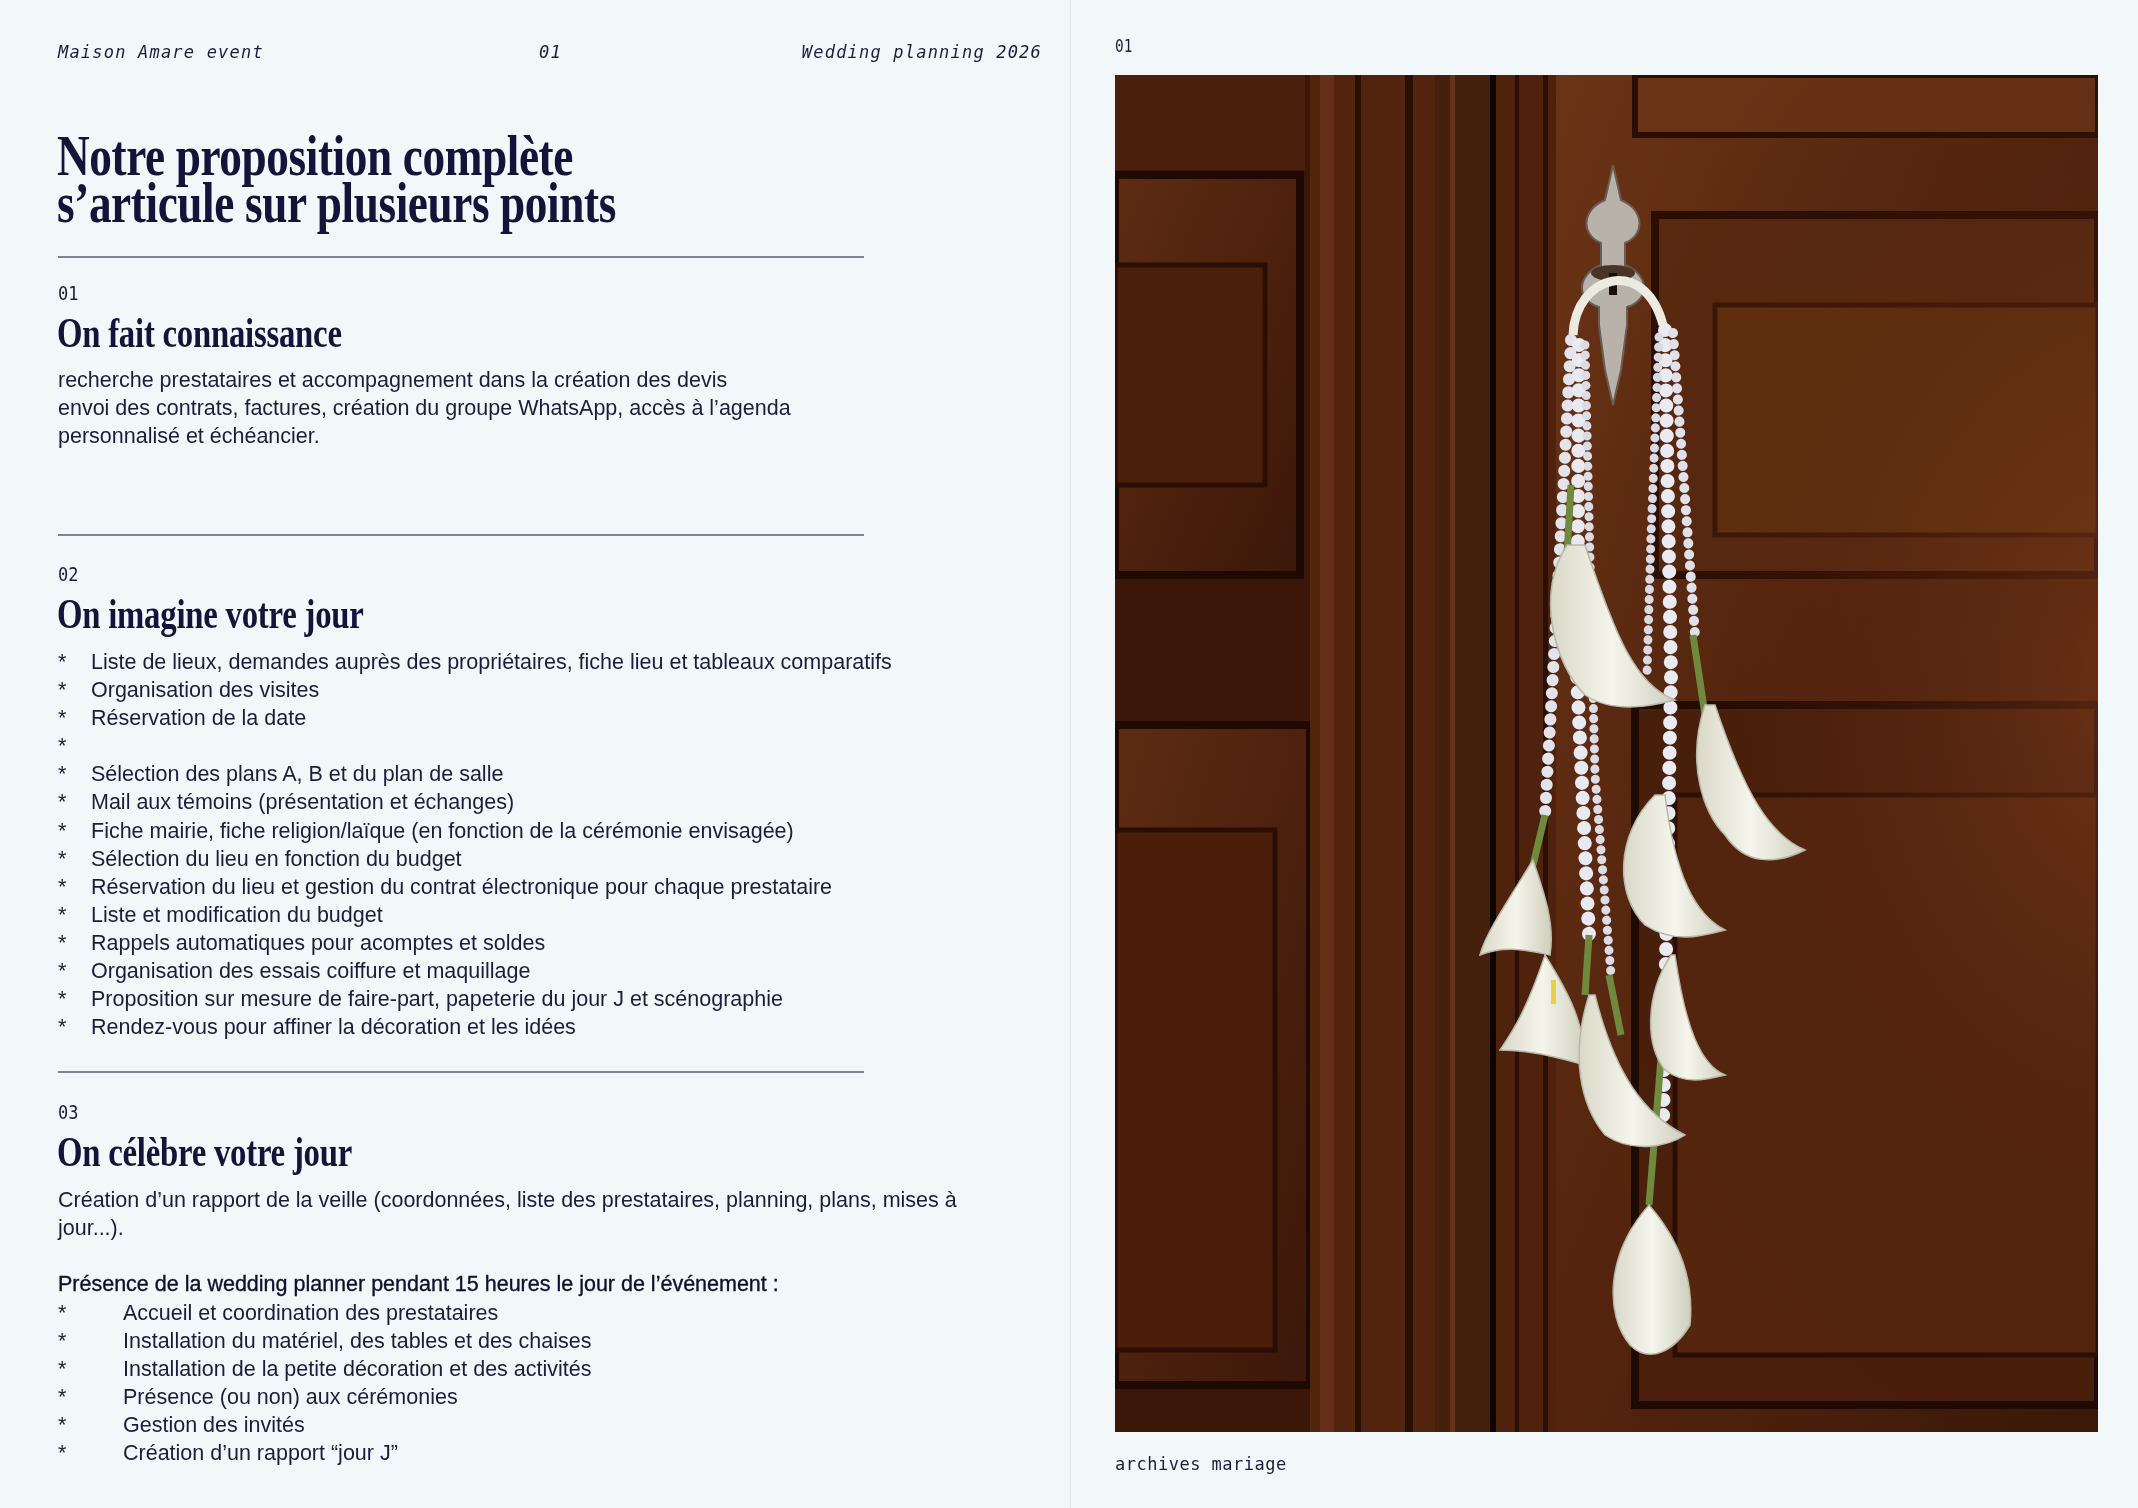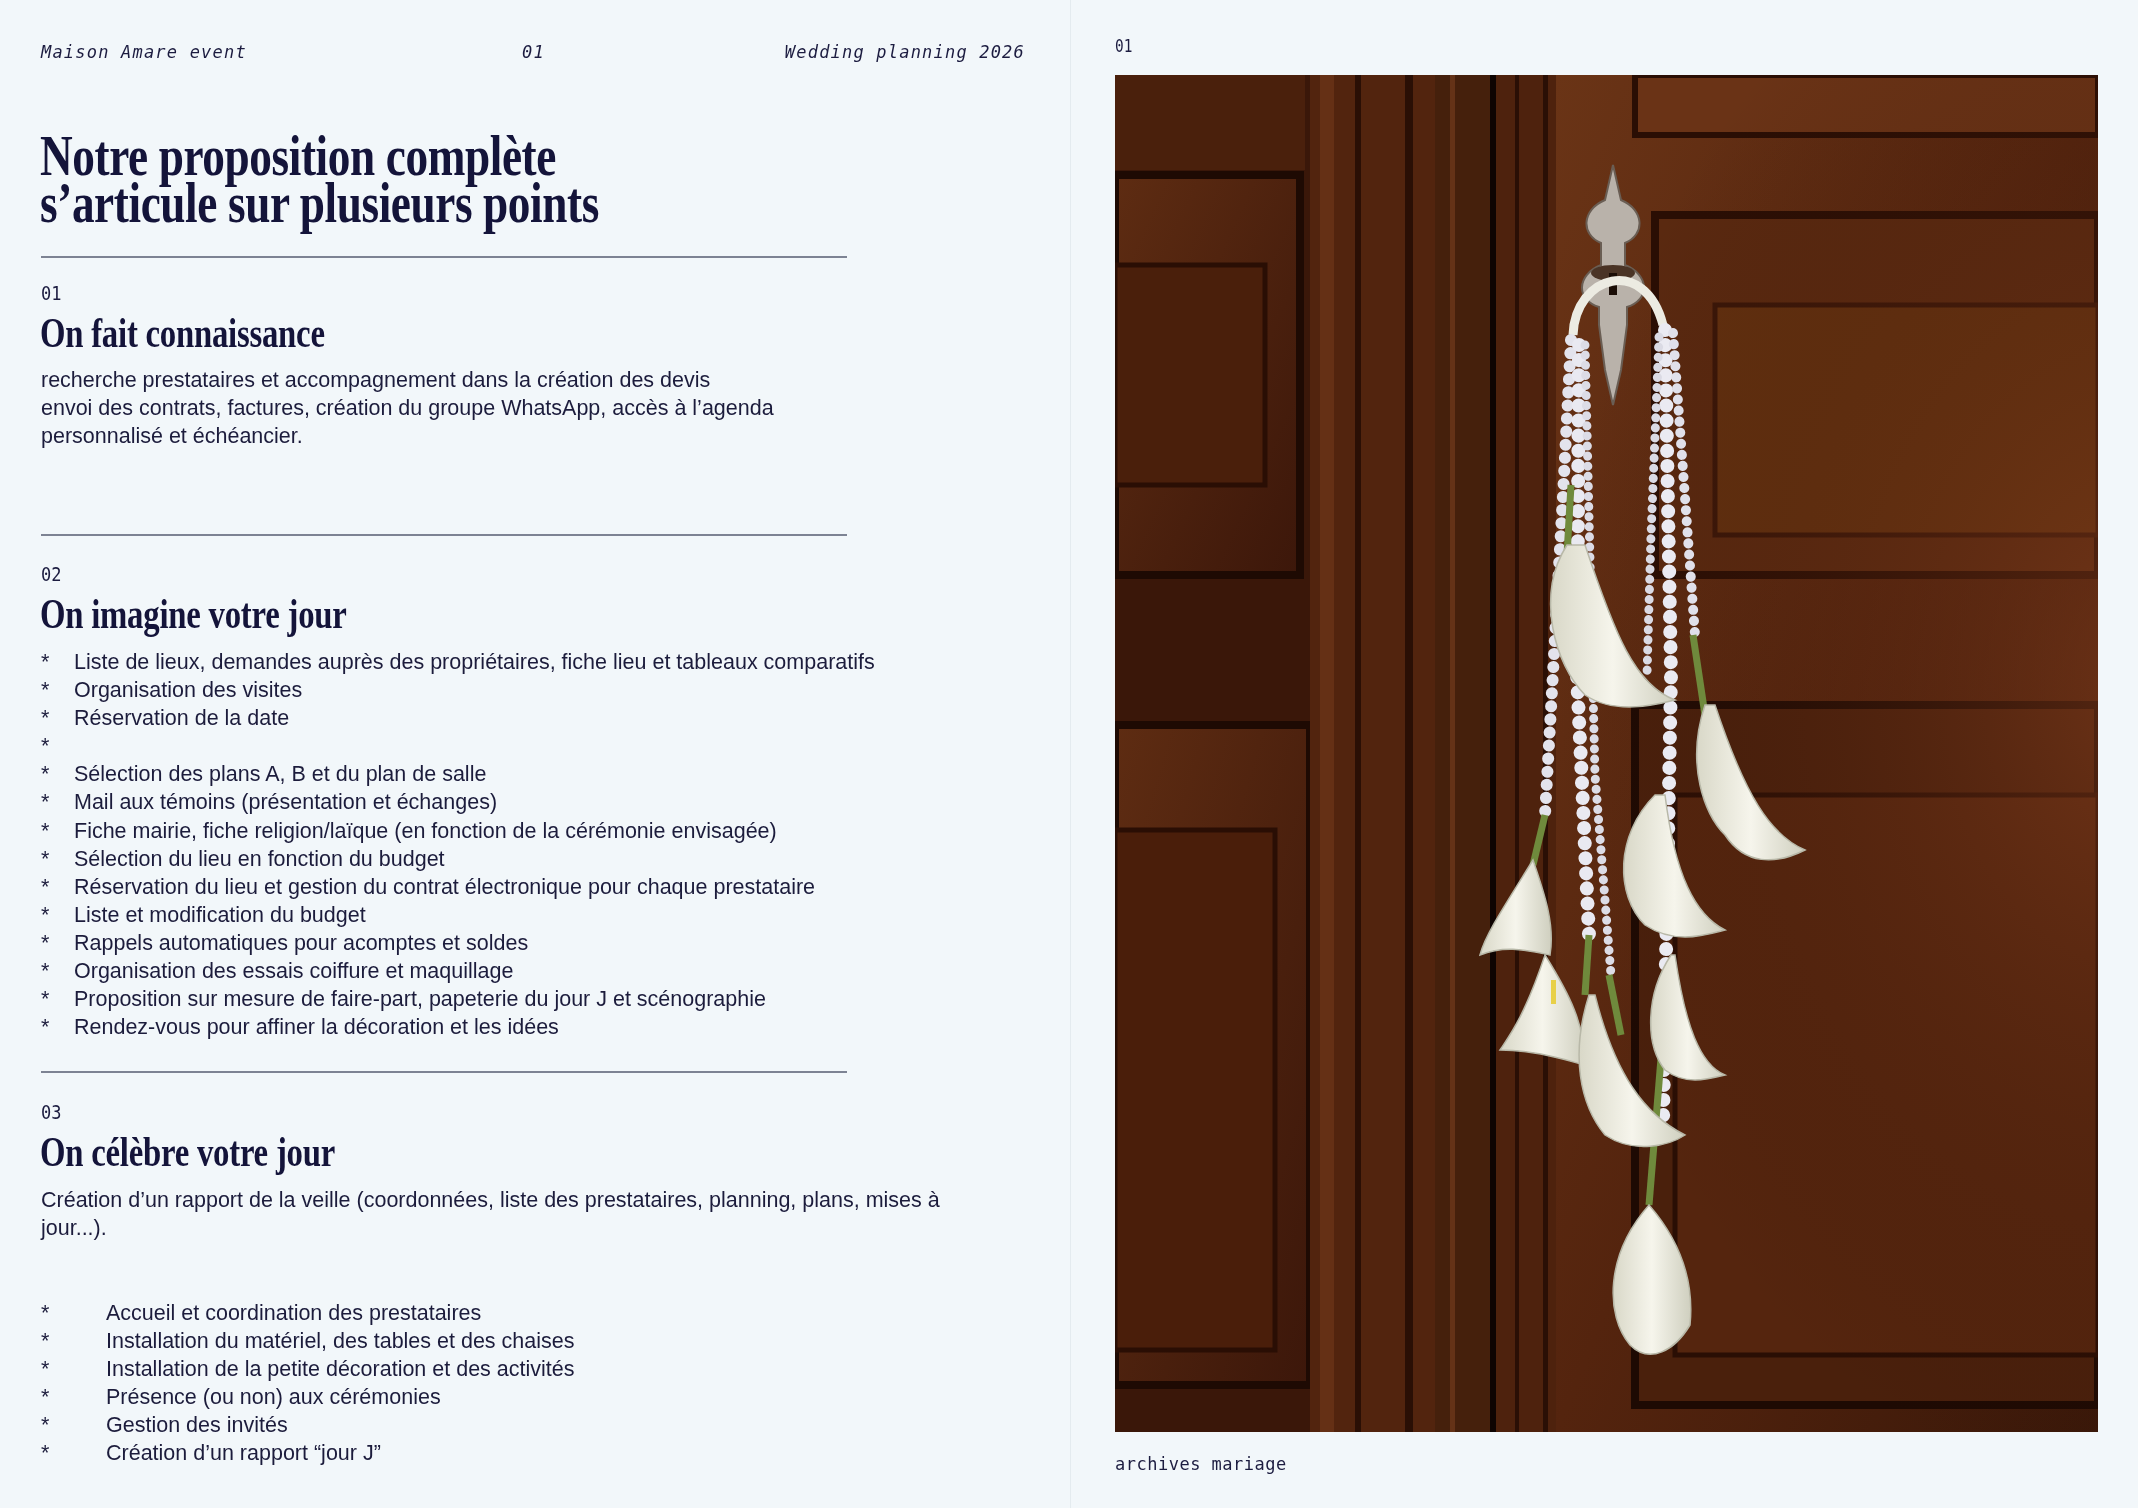--- a/index.html
+++ b/index.html
@@ -3,21 +3,21 @@
 <meta charset="utf-8">
 <style>
   * { box-sizing: border-box; margin: 0; padding: 0; }
   html, body { width: 2138px; height: 1508px; overflow: hidden; }
   body {
     background: #f2f7fa;
     color: #16163a;
     font-family: "Liberation Sans", sans-serif;
     position: relative;
   }
-  .page-left { position: absolute; left: 0; top: 0; width: 1070px; height: 1152px; }
+  .page-left { position: absolute; left: 17px; top: 0; width: 1070px; height: 1152px; }
   .page-right { position: absolute; left: 1071px; top: 0; width: 1067px; height: 1508px; }
   .gutter { position: absolute; left: 1070px; top: 0; width: 1px; height: 1508px; background: #e4ebef; }
 
   .mono { font-family: "DejaVu Sans Mono", "Liberation Mono", monospace; }
   .running-head {
     position: absolute; top: 42px; font-size: 17px; font-style: italic;
     letter-spacing: 1.2px; color: #1c1c40;
   }
   .rh-left { left: 41px; }
   .rh-center { left: 522px; }
@@ -148,20 +148,21 @@
   </ul>
 
   <div class="rule" style="top:1071px"></div>
 
   <div class="sec-num mono" style="top:1100px">03</div>
   <h2 class="sec-title" style="top:1128px">On célèbre votre jour</h2>
   <p class="body-text" style="top:1186px">
     <span class="ln">Création d’un rapport de la veille (coordonnées, liste des prestataires, planning, plans, mises à</span>
     <span class="ln">jour...).</span>
   </p>
+  <p class="body-text strong-line" style="top:1270px">Présence de la wedding planner pendant 15 heures le jour de l’événement :</p>
   <ul class="blist wide" style="top:1299px">
     <li>
         <span class="star">*</span>
         <span>Accueil et coordination des prestataires</span>
       </li>
     <li>
         <span class="star">*</span>
         <span>Installation du matériel, des tables et des chaises</span>
       </li>
     <li>

